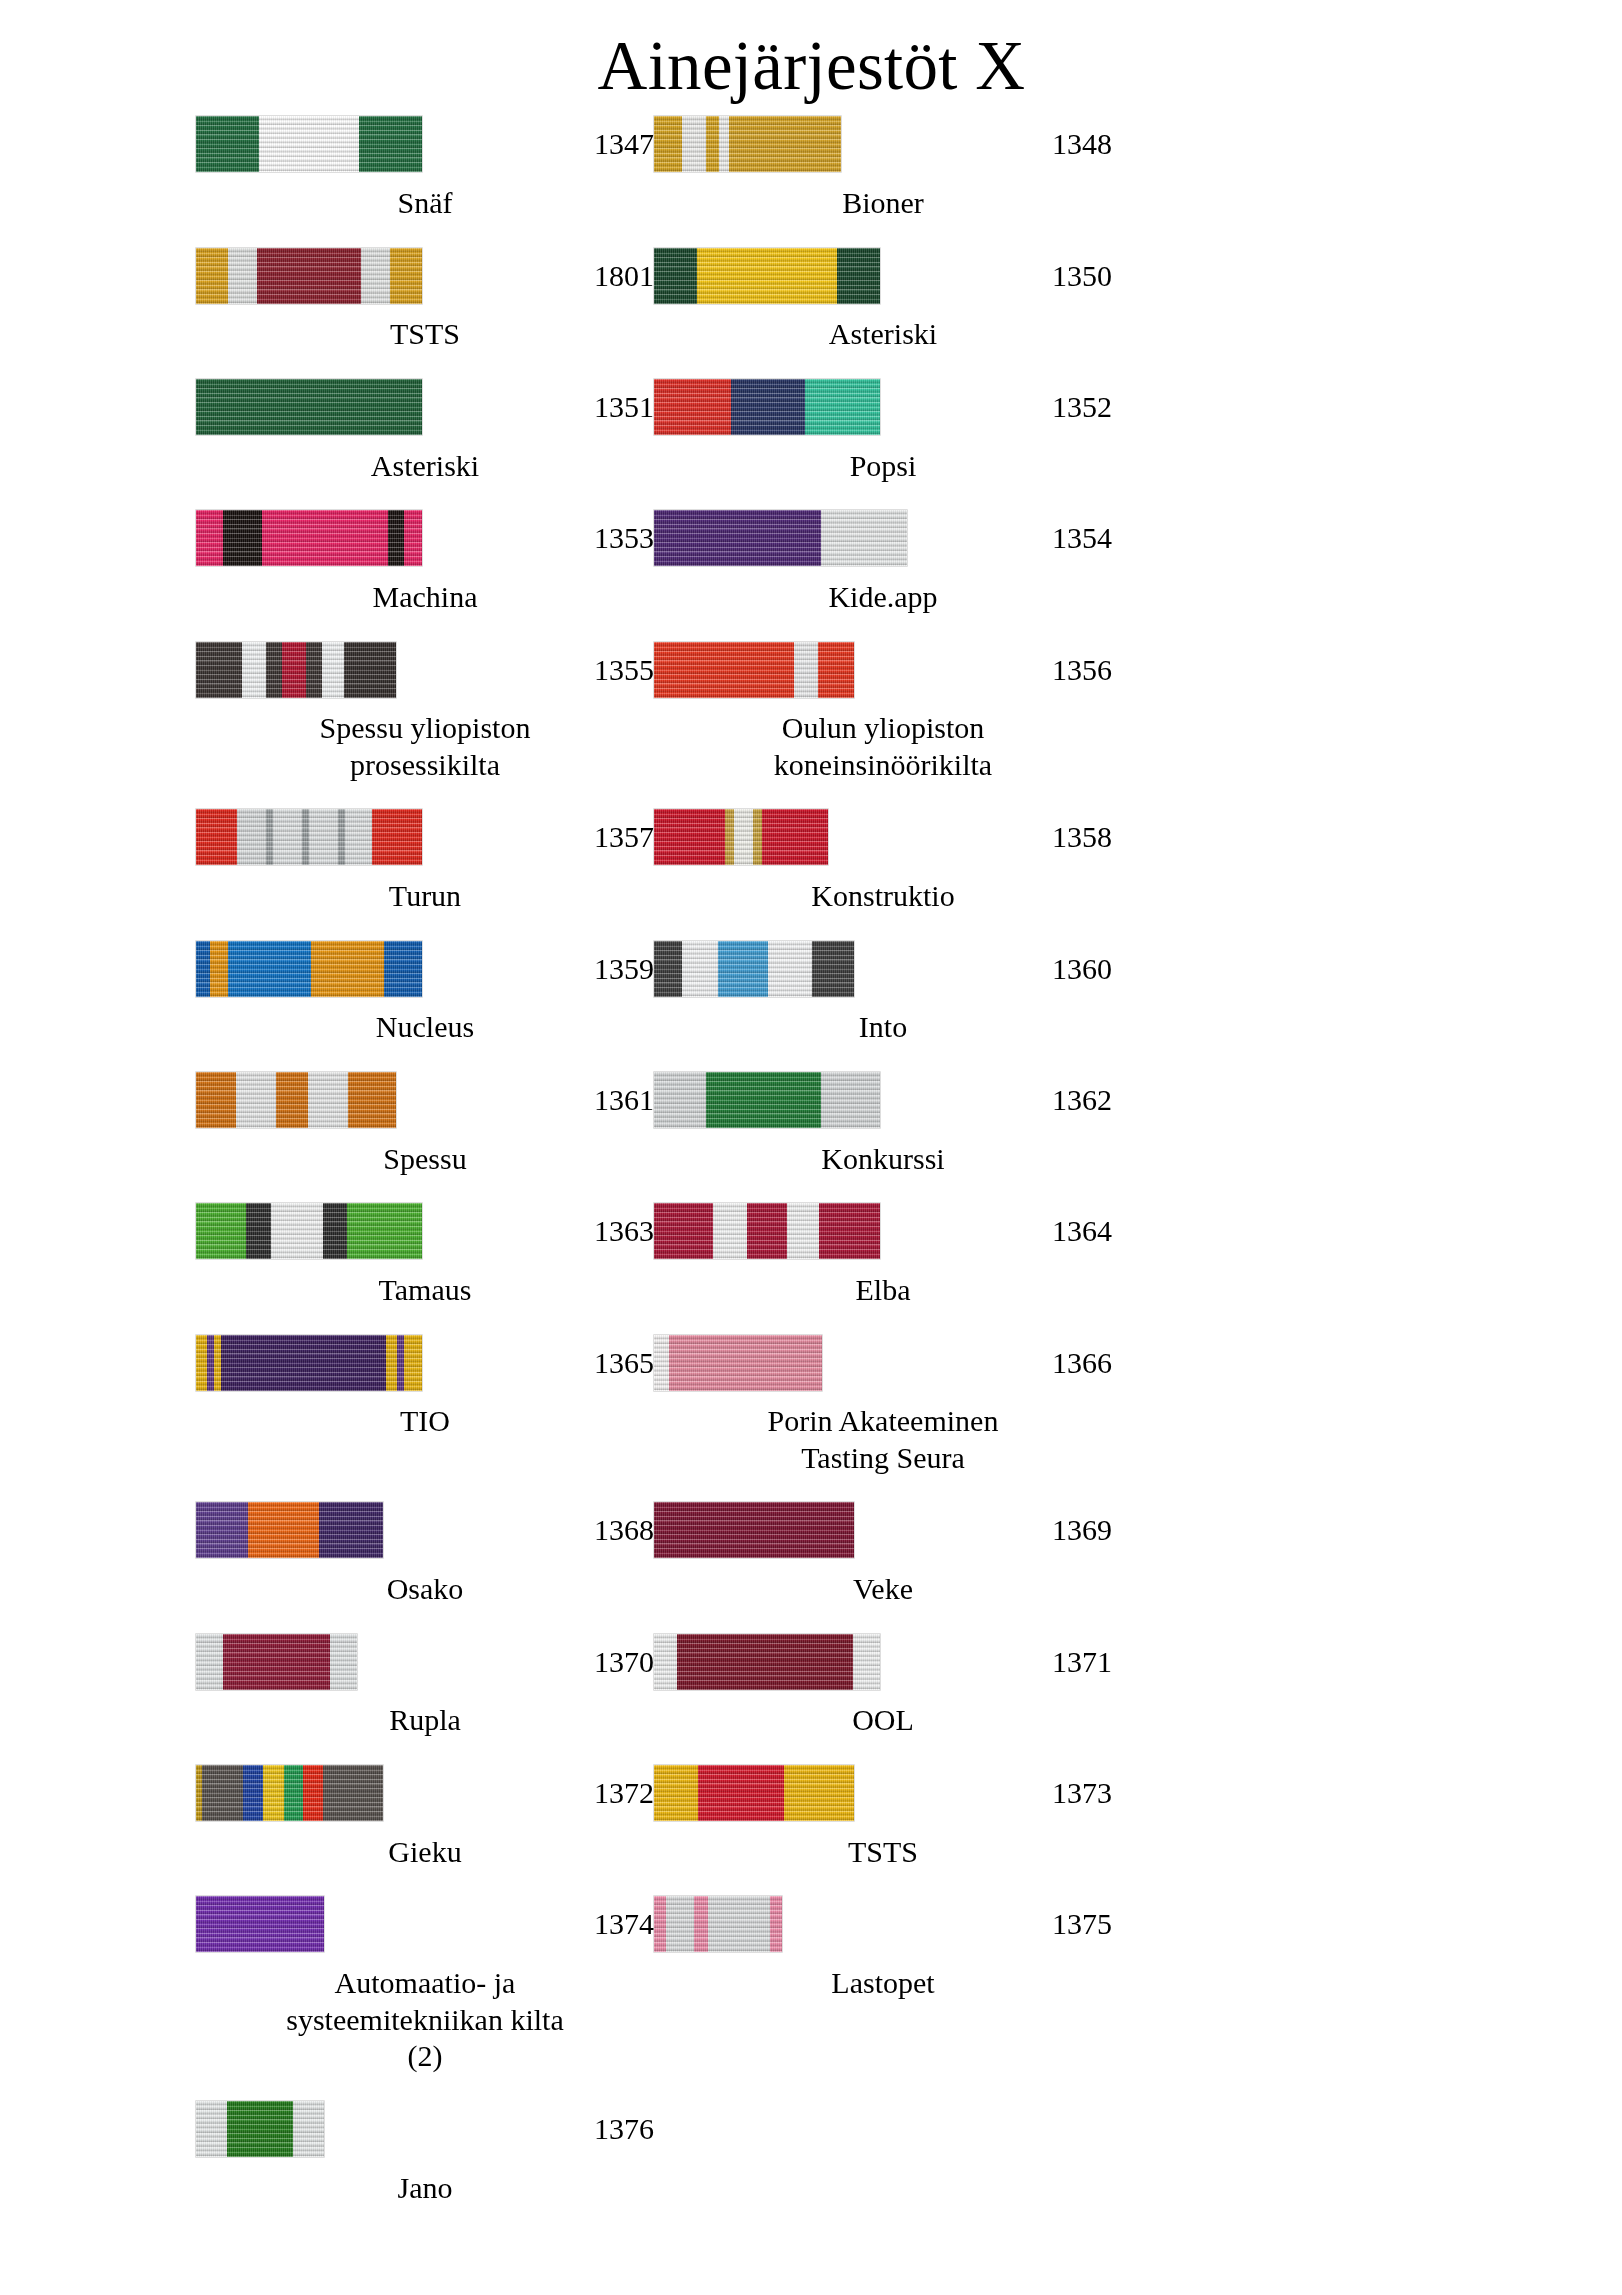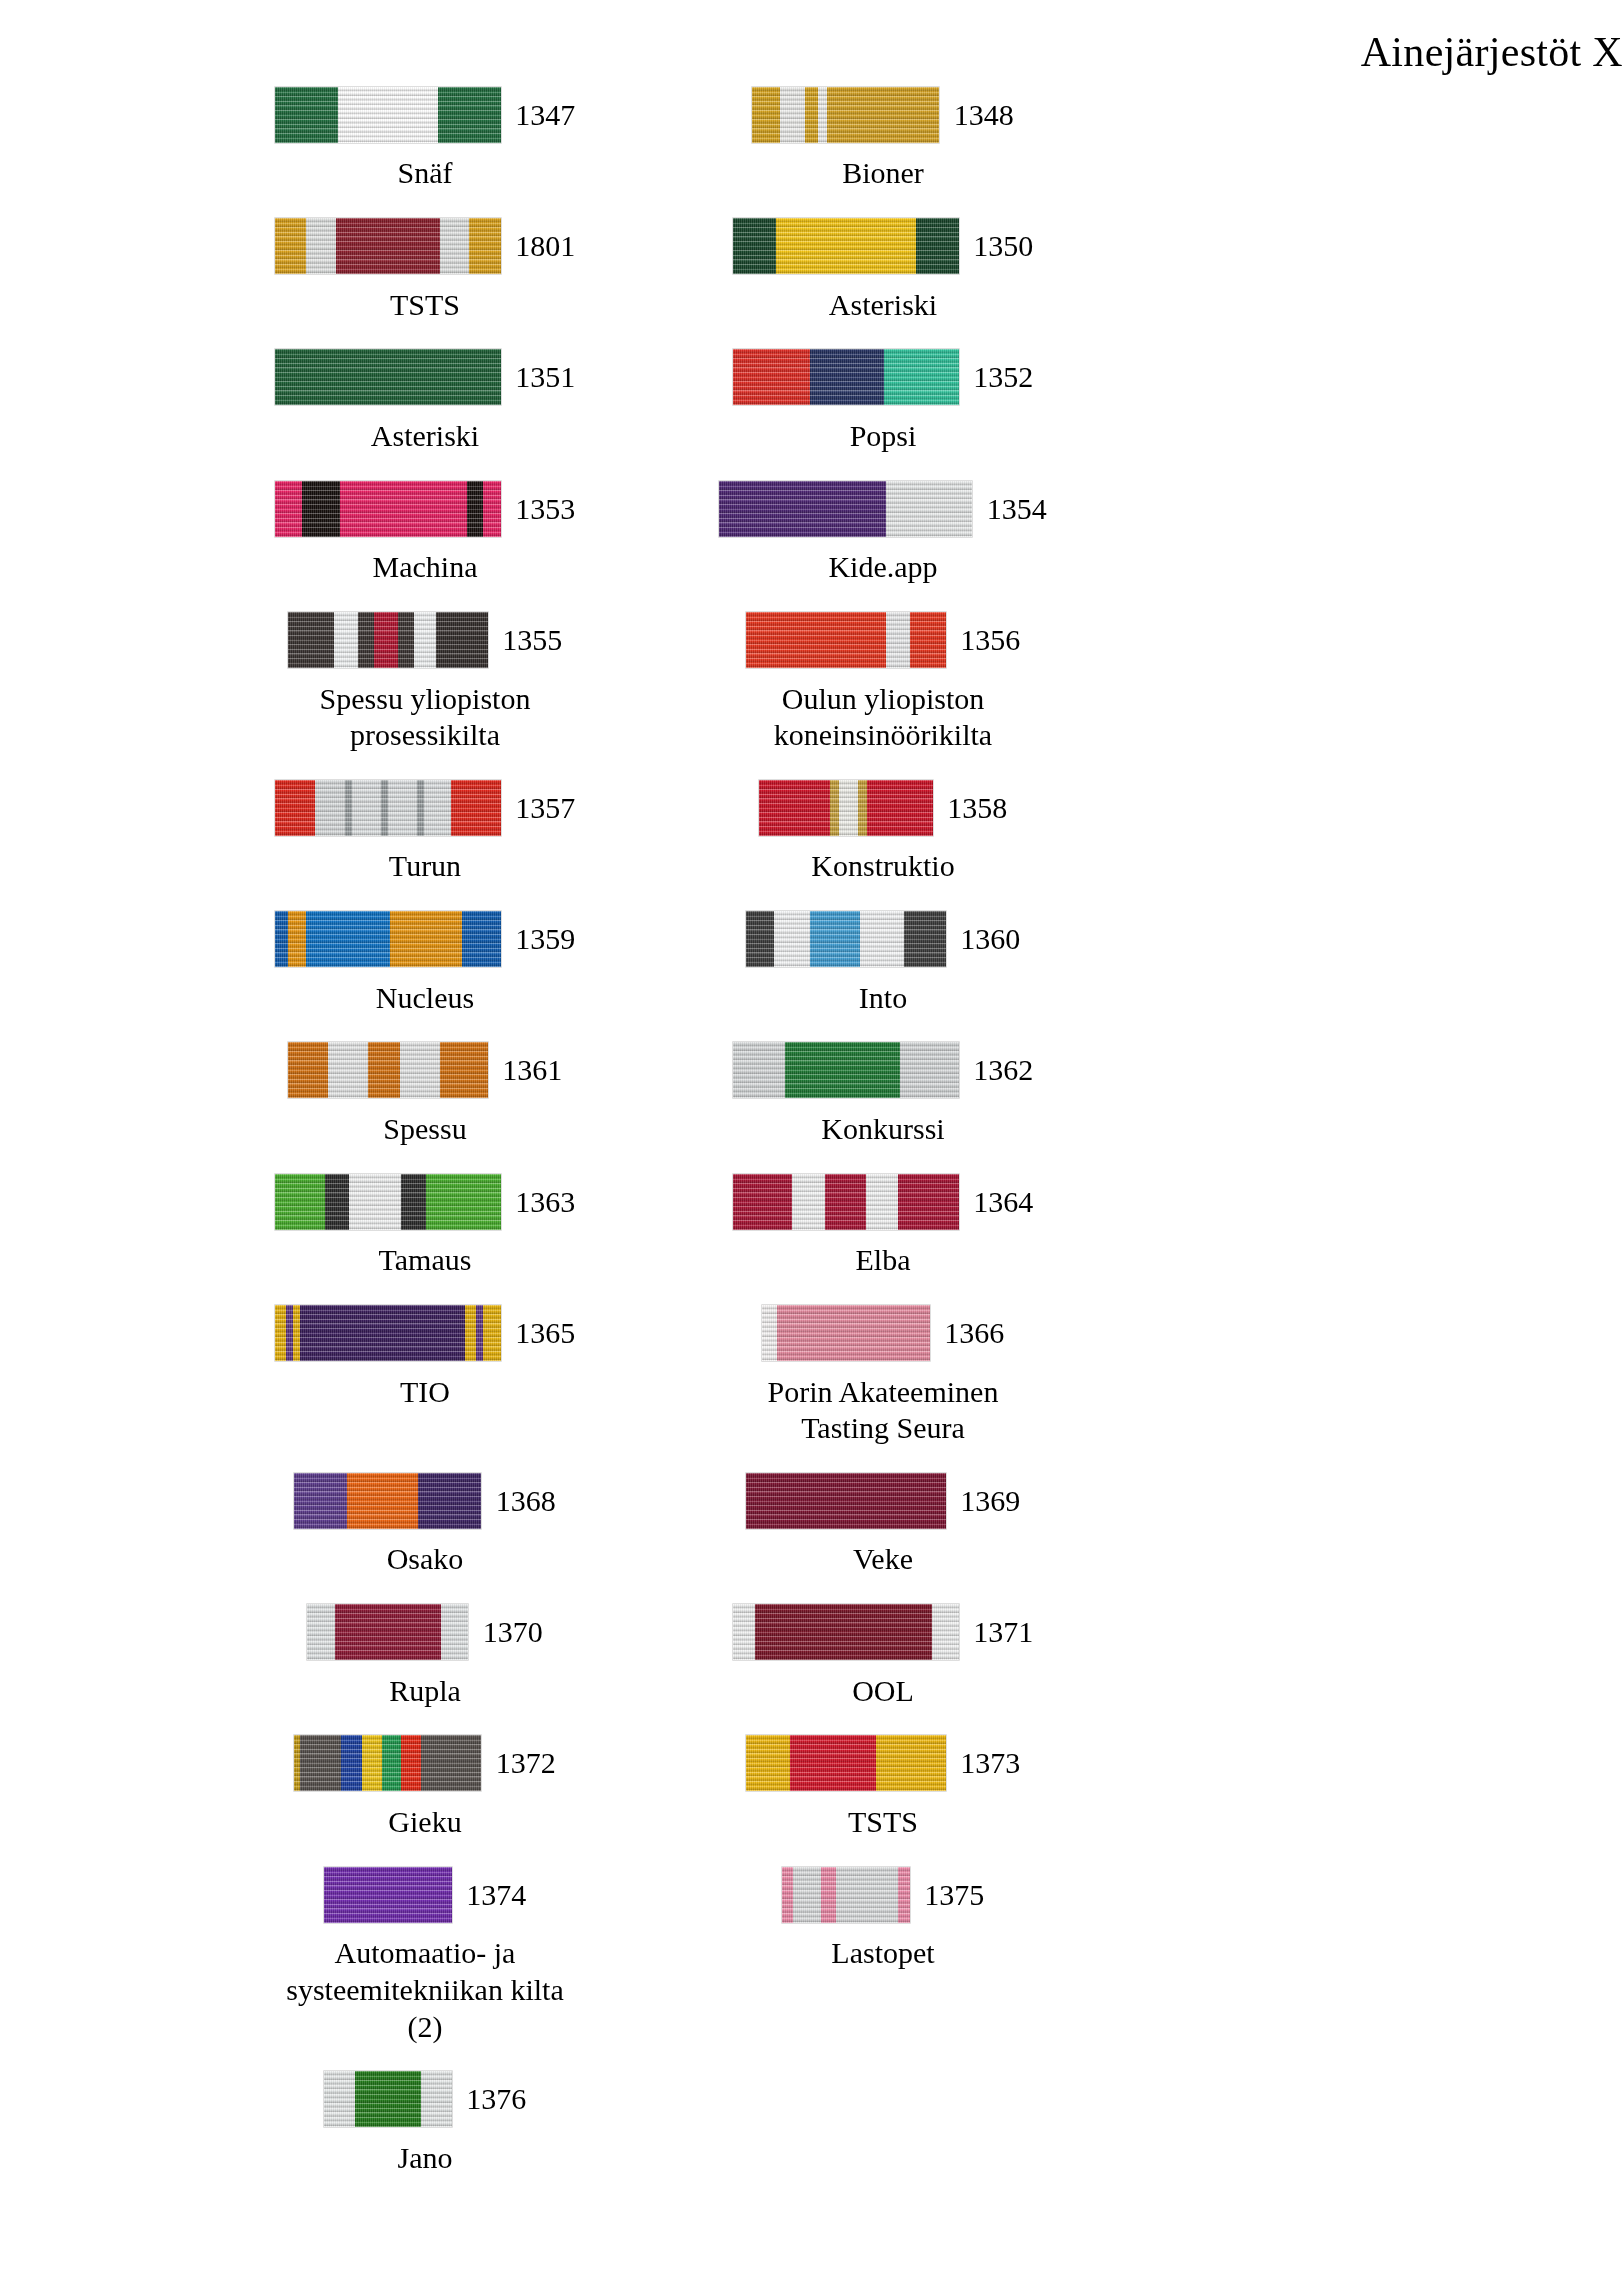--- a/index.html
+++ b/index.html
@@ -6,23 +6,23 @@
   body{
     width:1623px;height:2295px;
     background:#ffffff;
     font-family:"Liberation Serif", serif;
     -webkit-font-smoothing:antialiased;
     overflow:hidden;
   }
   .page{position:relative;width:1623px;height:2295px;box-sizing:border-box;}
 
   .page-title{
-    text-align:right;
+    text-align:center;
     font-family:"Liberation Serif", serif;
-    font-size:42px;
+    font-size:69px;
     font-weight:400;
     color:#000;
     letter-spacing:0.3px;
     padding-top:29px;
     line-height:1.1;
   }
 
   .grid{
     margin:0 auto;
     width:1309px;
@@ -36,21 +36,21 @@
     width:458px;
     box-sizing:border-box;
     display:flex;
     flex-direction:column;
     align-items:center;
   }
 
   .ribbon-line{
     display:flex;
     align-items:center;
-    justify-content:center;
+    justify-content:space-between;
     width:100%;
     height:79px;
   }
 
   .ribbon{
     position:relative;
     height:56px;
     overflow:hidden;
     box-shadow:0 0 0 0.7px rgba(120,120,120,0.35);
     flex:0 0 auto;

